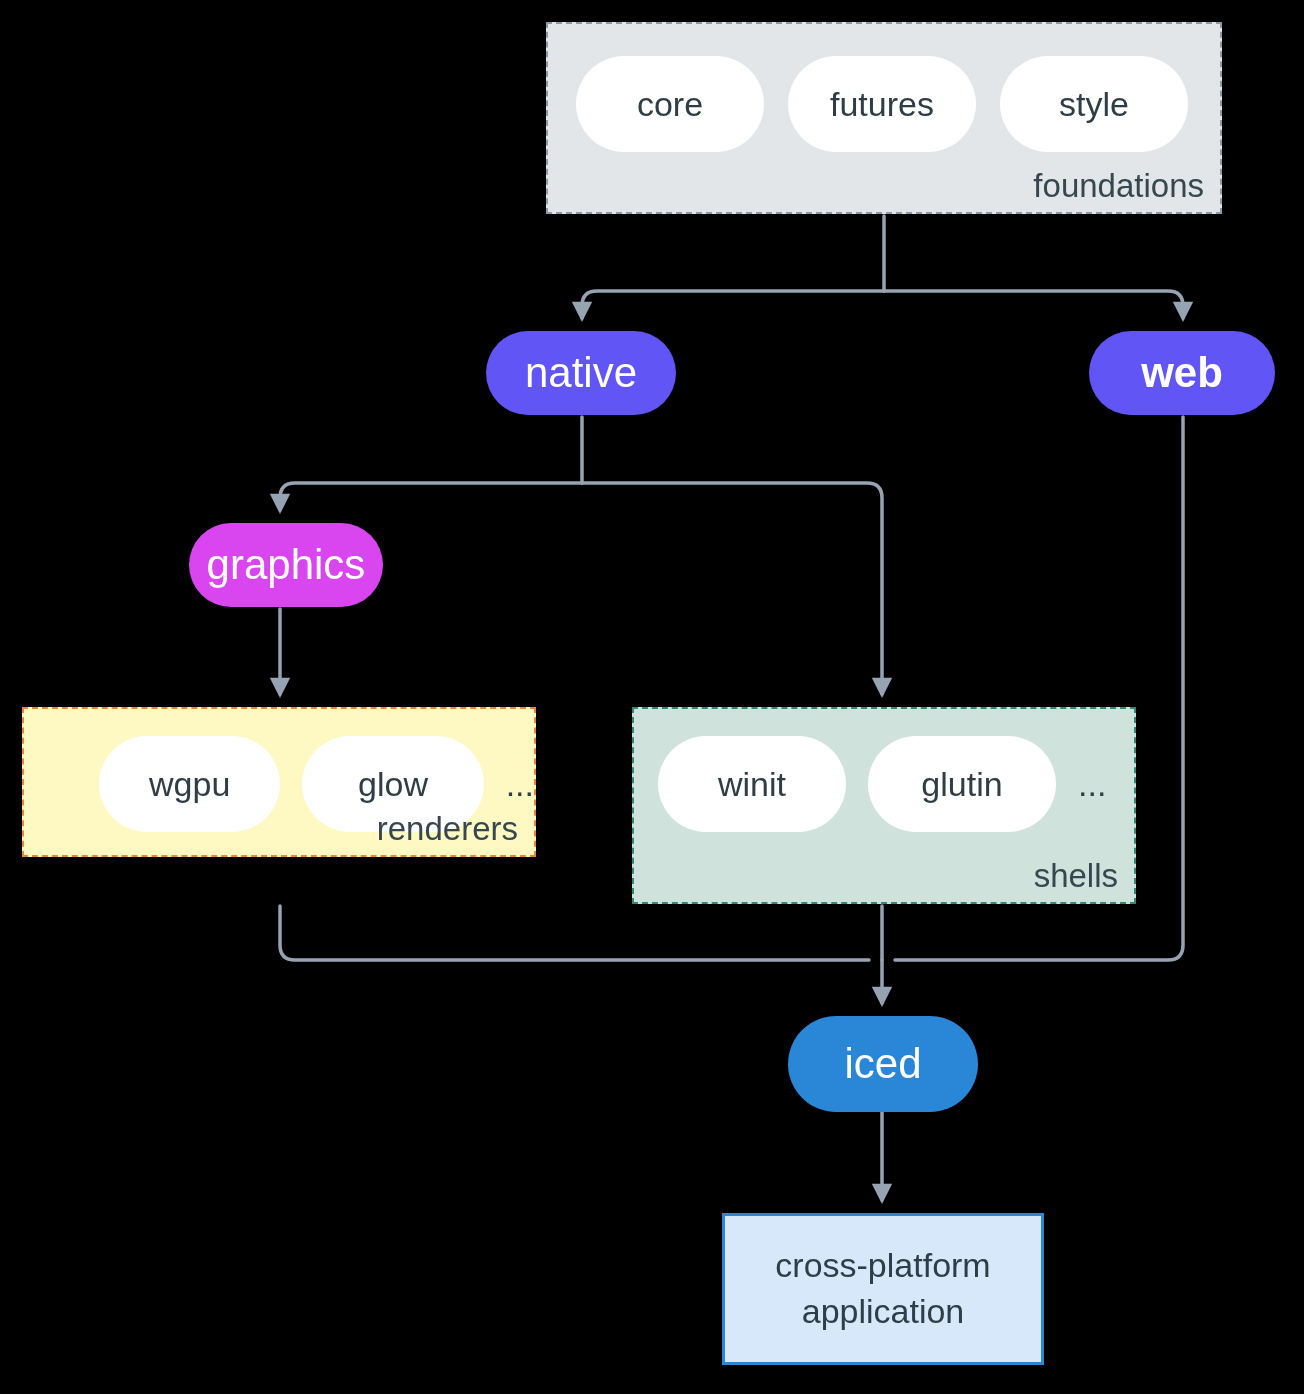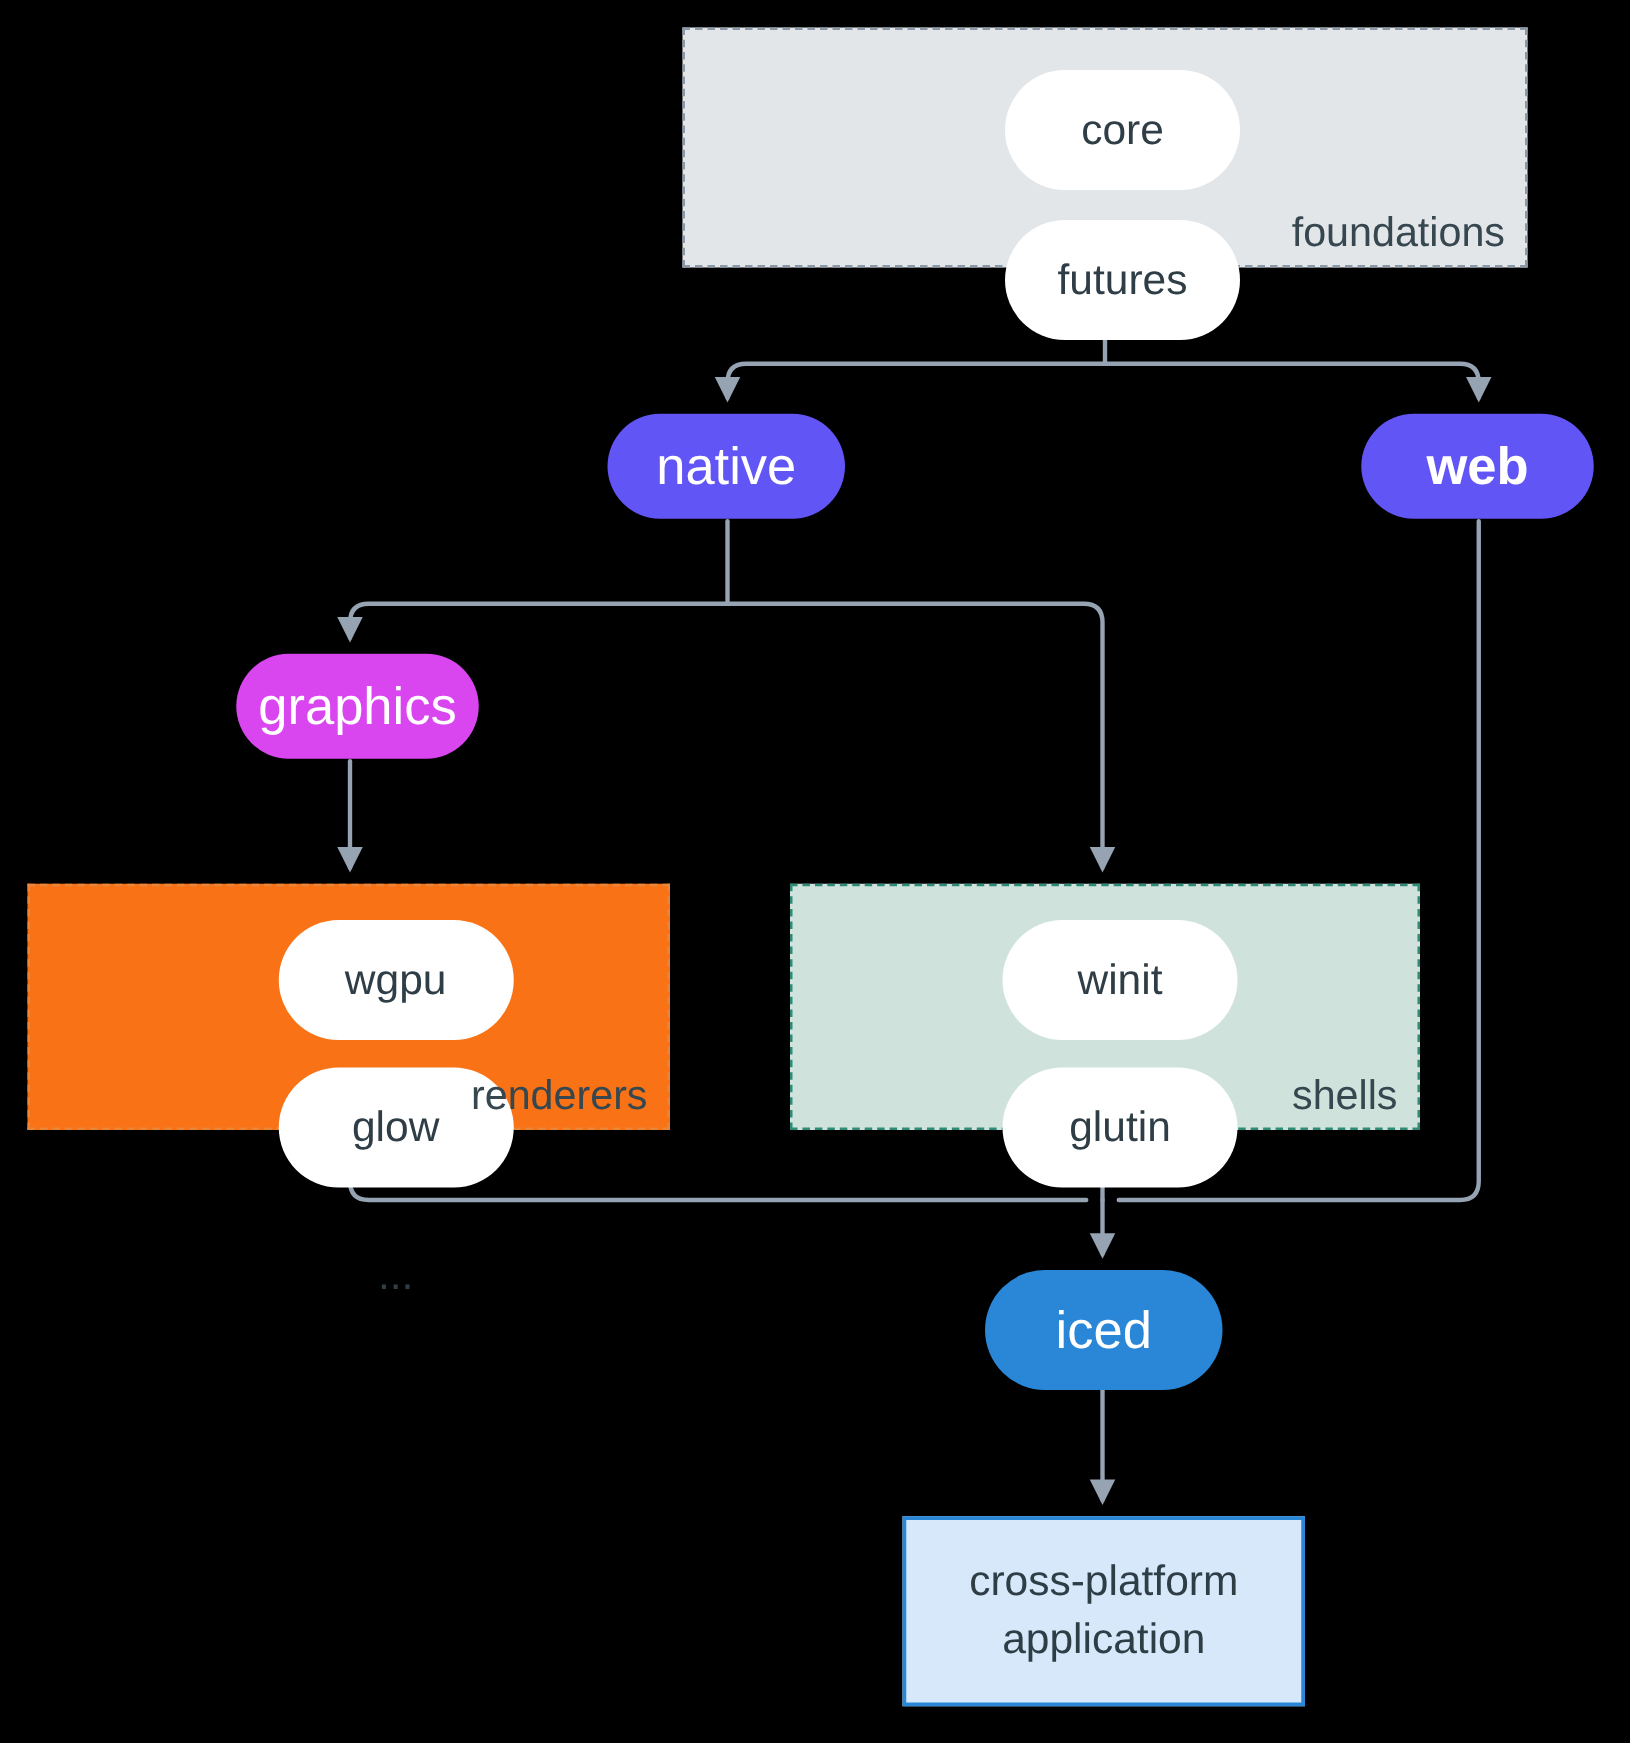--- a/index.html
+++ b/index.html
@@ -28,21 +28,21 @@
   
   .group {
     position: absolute;
     box-sizing: border-box;
     display: flex;
     flex-direction: column;
     justify-content: flex-start;
   }
   .group-items {
     display: flex;
-    flex-direction: column;
+    flex-direction: row;
     align-items: center;
   }
   .group-label {
     position: absolute;
     right: 16px;
     bottom: 10px;
     font-size: 33px;
     color: #37474f;
     line-height: 1;
     white-space: nowrap;
@@ -53,22 +53,22 @@
     top: 22px;
     width: 676px;
     height: 192px;
     background: #e2e6e9;
     border: 2px dashed #8b99a8;
   }
   .group.renderers {
     left: 22px;
     top: 707px;
     width: 514px;
-    height: 197px;
-    background: #f97316;
+    height: 150px;
+    background: #fef9c3;
     border: 2px dashed #e8863c;
     padding-left: 47px;
   }
   .group.shells {
     left: 632px;
     top: 707px;
     width: 504px;
     height: 197px;
     background: #cfe3dc;
     border: 2px dashed #2e8b77;
@@ -194,20 +194,21 @@
       <path d="M882,960 L882,1003" marker-end="url(#arrow)"></path>
 
       <path d="M882,1101 L882,1200" marker-end="url(#arrow)"></path>
     </g>
   </svg>
 
   <div class="group foundations">
     <div class="group-items" style="gap:24px; padding:32px 0 0 28px;">
       <div class="pill-white" style="width:188px;">core</div>
       <div class="pill-white" style="width:188px;">futures</div>
+      <div class="pill-white" style="width:188px;">style</div>
     </div>
     <div class="group-label">foundations</div>
   </div>
 
   <div class="node-pill native">
     <span>native</span>
   </div>
   <div class="node-pill web">
     <span>web</span>
   </div>

